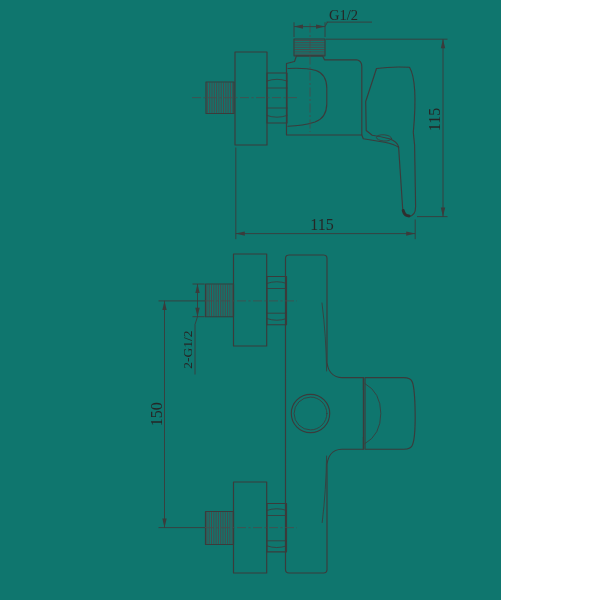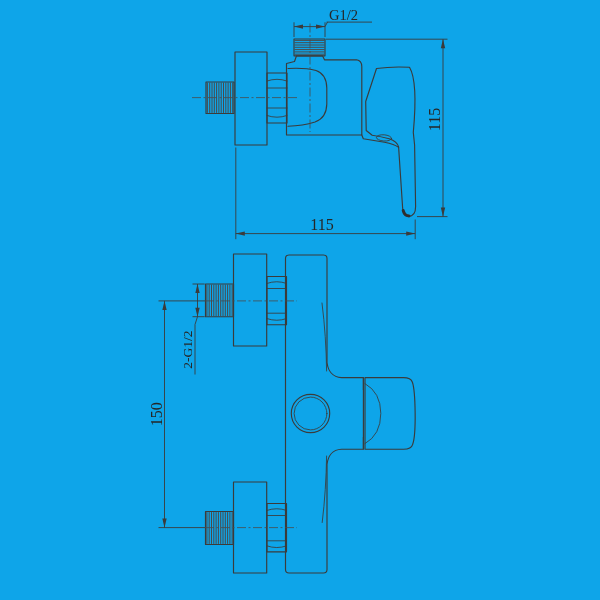--- a/index.html
+++ b/index.html
@@ -1,16 +1,16 @@
 <!DOCTYPE html>
 <html><head>
 <meta charset="utf-8">
 <style>
   html,body{margin:0;padding:0;background:#ffffff;}
-  #canvas{position:relative;width:600px;height:600px;background:#0ea5e9;overflow:hidden;}
+  #canvas{position:relative;width:501px;height:600px;background:#0f766e;overflow:hidden;}
   svg{position:absolute;left:0;top:0;}
   .ol{fill:none;stroke:#3b3b3b;stroke-width:1.15;stroke-linejoin:round;stroke-linecap:round;}
   .thin{fill:none;stroke:#3b3b3b;stroke-width:0.85;stroke-linecap:round;}
   .cl{fill:none;stroke:#4a4a4a;stroke-width:0.8;stroke-dasharray:9 2.5 2 2.5;}
   .dim{fill:none;stroke:#3b3b3b;stroke-width:0.9;}
   .arrow{fill:#3b3b3b;stroke:none;}
   .thick{fill:none;stroke:#2f2f2f;stroke-width:3;stroke-linecap:round;}
   .hatch line{stroke:#4a4a4a;stroke-width:1;}
   text.dimtext{font-family:"Liberation Serif",serif;fill:#262626;}
 </style>

